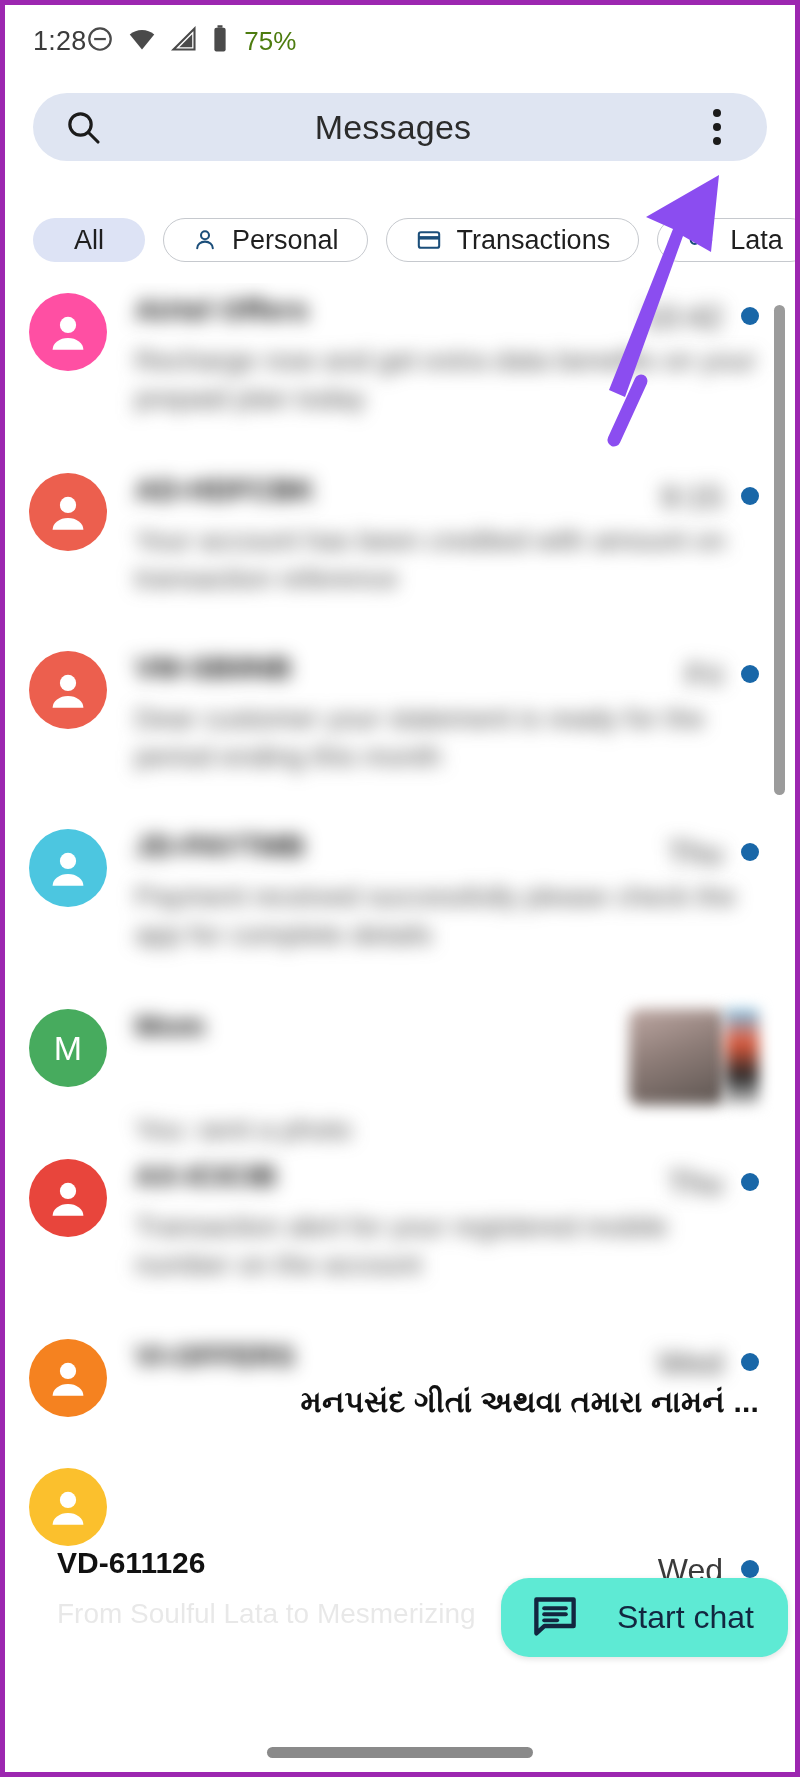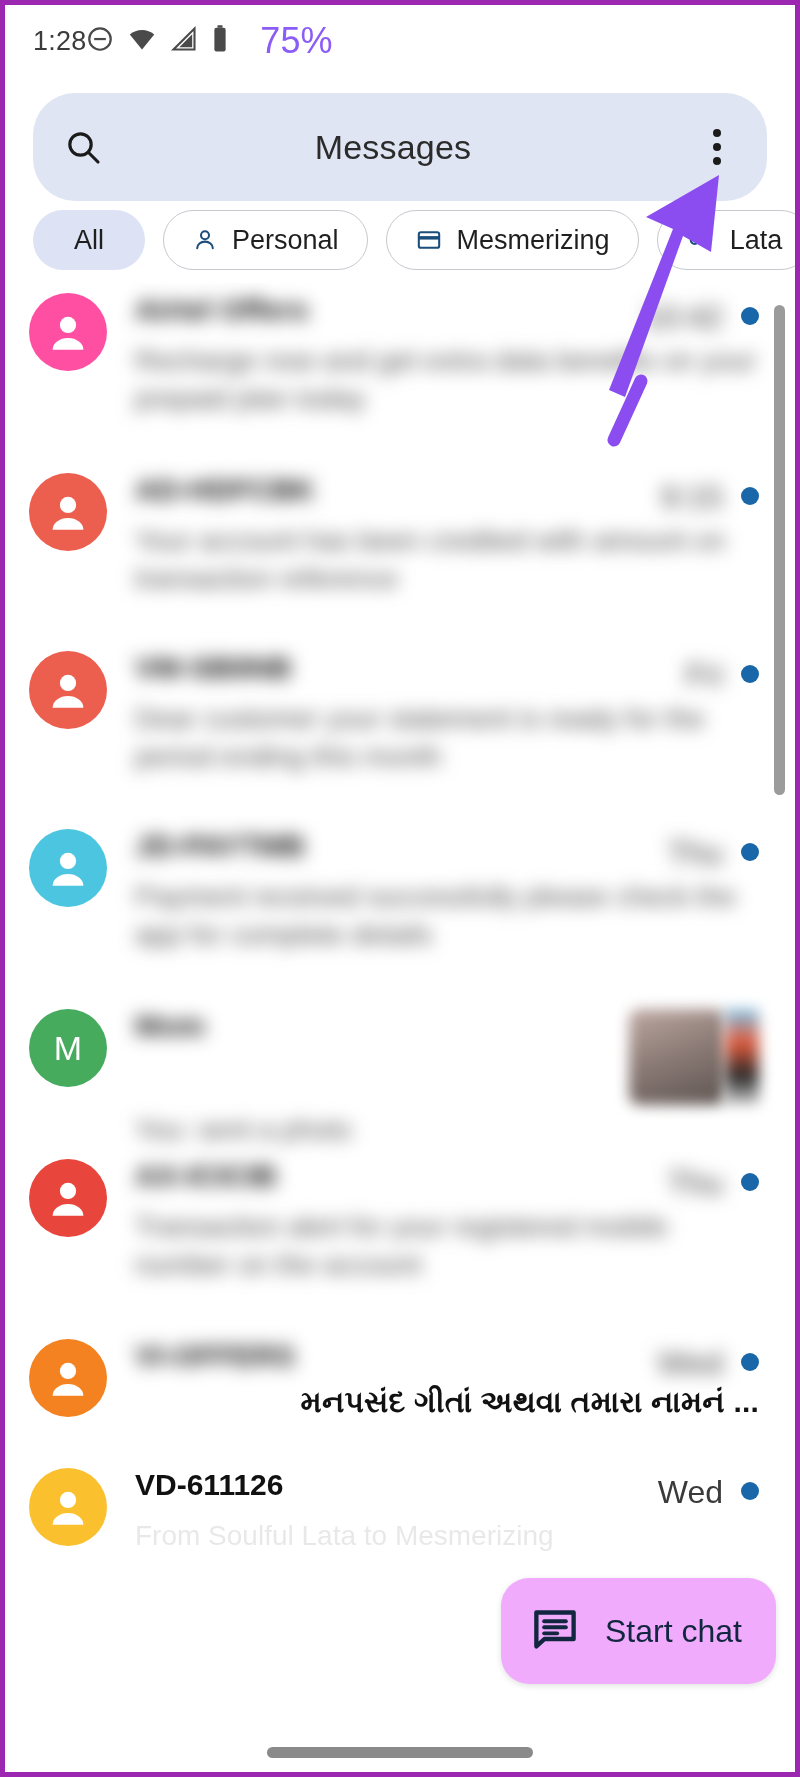--- a/index.html
+++ b/index.html
@@ -19,26 +19,26 @@
 
   
   .statusbar {
     position: absolute; top: 0; left: 0; right: 0; height: 72px;
     display: flex; align-items: center; justify-content: flex-start;
     padding: 0 30px 0 28px;
     color: #4a4a4a;
   }
   .clock { font-size: 27px; letter-spacing: .2px; color:#3c3c3c; }
   .sys-icons { display:flex; align-items:center; gap:13px; }
-  .batt-pct { font-size: 36px; color:#8b5cf6; margin-left:18px; }
+  .batt-pct { font-size: 26px; color:#4d7c0f; margin-left:2px; }
   .ico { display:block; }
 
   
   .searchbar {
-    position: absolute; top: 88px; left: 28px; right: 28px; height: 108px;
+    position: absolute; top: 88px; left: 28px; right: 28px; height: 68px;
     background: #dfe5f2; border-radius: 42px;
     display: flex; align-items: center; padding: 0 30px;
   }
   .search-ico { width: 46px; display:flex; align-items:center; }
   .search-title {
     flex: 1; text-align: center; font-size: 34px; color: #2b2b2b;
     letter-spacing: .2px; margin-left: -20px;
   }
   .overflow-btn {
     width: 40px; display:flex; flex-direction:column; align-items:center;
@@ -46,21 +46,21 @@
   }
   .odot { width: 8px; height: 8px; border-radius: 50%; background:#1b1b1b; }
 
   
   .chips {
     position: absolute; top: 192px; left: 0; right: 0; height: 86px;
     display: flex; align-items: center; gap: 18px; padding-left: 28px;
     white-space: nowrap; overflow: hidden;
   }
   .chip {
-    height: 60px; border-radius: 30px; border: 1.5px solid #c6c9ce;
+    height: 44px; border-radius: 30px; border: 1.5px solid #c6c9ce;
     background: #ffffff; display: inline-flex; align-items: center;
     gap: 14px; padding: 0 28px; font-size: 27px; color: #1f1f1f;
     flex: 0 0 auto;
   }
   .chip.selected {
     background: #dde3f5; border-color: transparent; padding: 0 40px;
   }
   .chip svg { display:block; }
 
   
@@ -110,22 +110,22 @@
   
   .scrollbar {
     position: absolute; right: 10px; top: 300px;
     width: 11px; height: 490px; border-radius: 6px;
     background: #9b9b9b;
   }
 
   
   .fab {
     position: absolute; left: 496px; top: 1573px;
-    height: 106px; border-radius: 28px; background: #f0abfc;
-    display: flex; align-items: center; gap: 24px;
+    height: 79px; border-radius: 28px; background: #5eead4;
+    display: flex; align-items: center; gap: 36px;
     padding: 0 34px 0 28px;
     box-shadow: 0 2px 6px rgba(0,0,0,.12);
   }
   .fab-label { font-size: 32px; color: #12263f; white-space: nowrap; }
 
   
   .gesture {
     position: absolute; left: 50%; transform: translateX(-50%);
     bottom: 14px; width: 266px; height: 11px; border-radius: 6px;
     background: #8a8a8a;
@@ -197,21 +197,21 @@
       </span>
       <span>Personal</span>
     </div>
     <div class="chip">
       <span>
         <svg width="28" height="26" viewBox="0 0 24 24">
           <rect x="2.6" y="4.8" width="18.8" height="14.4" rx="2" fill="none" stroke="#1b4e7a" stroke-width="1.9"></rect>
           <rect x="2.6" y="8.4" width="18.8" height="3.2" fill="#1b4e7a"></rect>
         </svg>
       </span>
-      <span>Mesmerizing</span>
+      <span>Transactions</span>
     </div>
     <div class="chip">
       <span>
         <svg width="30" height="26" viewBox="0 0 24 24">
           <circle cx="6.2" cy="12" r="3.6" fill="none" stroke="#1b4e7a" stroke-width="2"></circle>
           <path d="M9.8 12 H21.4 M18.4 12 V16 M14.6 12 V15.4" fill="none" stroke="#1b4e7a" stroke-width="2" stroke-linecap="round"></path>
         </svg>
       </span>
       <span>Lata</span>
     </div>
@@ -328,21 +328,21 @@
       <div class="rowbody">
         <div class="rowtop">
           <div class="sender blurred">VI-OFFERS</div>
           <div class="when blurred">Wed</div>
           <div class="unread"></div>
         </div>
         <div class="guj">મનપસંદ ગીતાં અથવા તમારા નામનં ...</div>
       </div>
     </div>
 
-    <div class="row" style="top:1185px;">
+    <div class="row" style="top:1185px;flex-direction:column;">
       <div class="avatar" style="background:#fbc02d;">
         <svg width="50" height="50" viewBox="0 0 24 24">
             <circle cx="12" cy="8.6" r="3.9" fill="#fff"></circle>
             <path d="M4.6 20.5 a7.4 5.6 0 0 1 14.8 0 Z" fill="#fff"></path>
           </svg>
       </div>
       <div class="rowbody">
         <div class="rowtop">
           <div class="sender">VD-611126</div>
           <div class="when">Wed</div>

